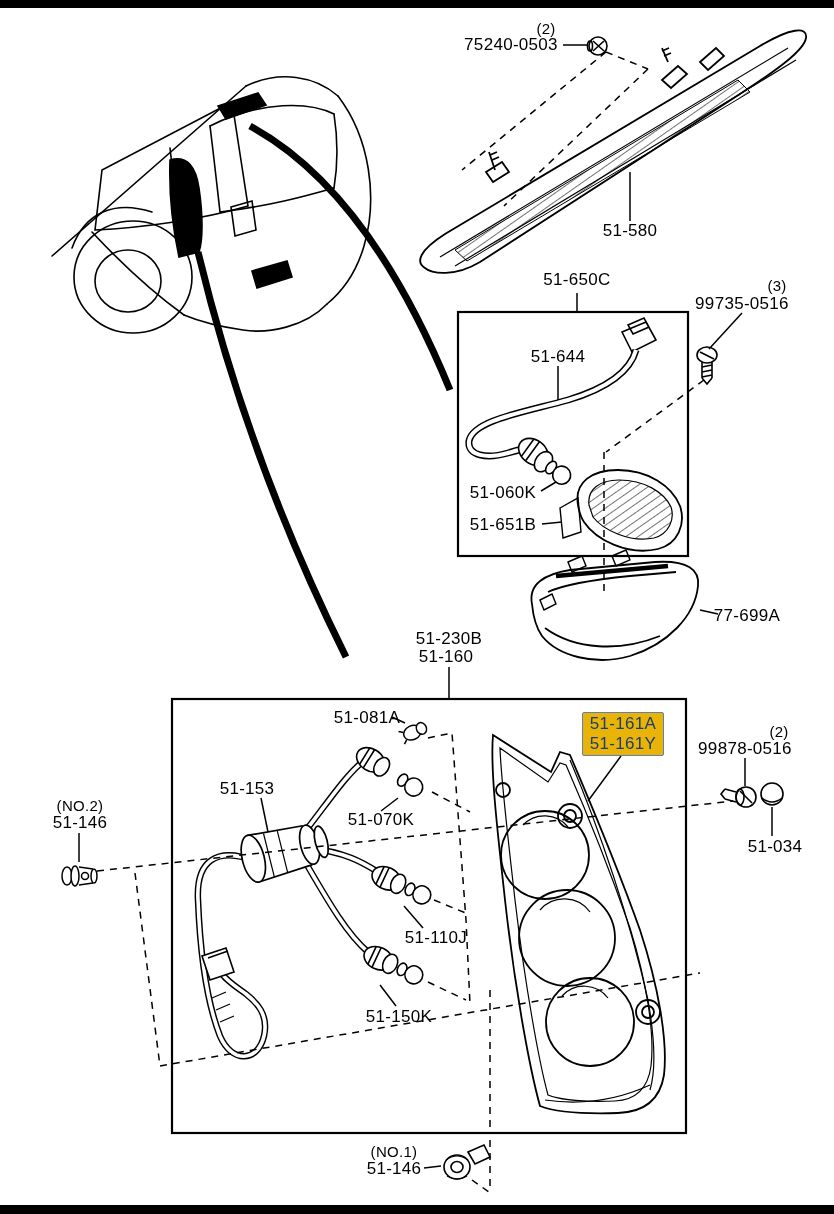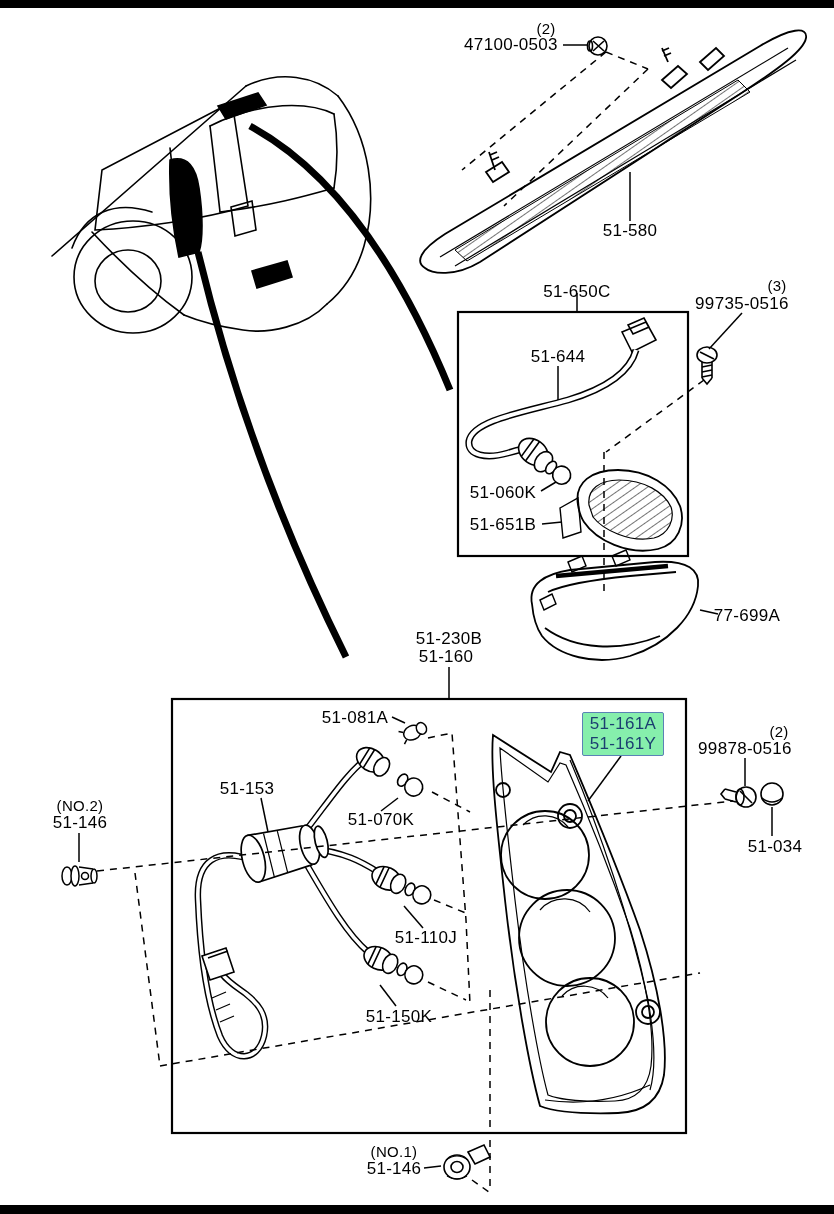--- a/index.html
+++ b/index.html
@@ -9,21 +9,21 @@
   }
   .stage svg{position:absolute;left:0;top:0;}
   .lbl{
     position:absolute;transform:translate(-50%,-50%);
     font-size:17px;line-height:18px;white-space:nowrap;
     letter-spacing:.3px;color:#000;
   }
   .qty{font-size:15px;}
   .hl-box{
     position:absolute;left:582px;top:712px;width:80px;height:42px;
-    background:#86efac;border:1px solid #5b82b5;border-radius:2px;
+    background:#eab308;border:1px solid #5b82b5;border-radius:2px;
     display:flex;flex-direction:column;align-items:center;justify-content:center;
   }
   .hl-box .hl-line{
     font-size:17px;line-height:20px;letter-spacing:.3px;color:#1c3f70;white-space:nowrap;
   }
 </style>
 </head>
 <body>
 
 <div class="stage">
@@ -282,43 +282,43 @@
     <path d="M 432,792 L 470,812"></path>
     <path d="M 434,900 L 468,914"></path>
     <path d="M 428,982 L 466,1000"></path>
     <path d="M 490,990 L 490,1133"></path>
     <path d="M 490,1140 L 490,1190"></path>
     <path d="M 472,1180 L 489,1192"></path>
   </g>
 </svg>
 
 <div class="lbl qty" style="left:546px;top:29px">(2)</div>
-<div class="lbl" style="left:511px;top:45px">47100-0503</div>
+<div class="lbl" style="left:511px;top:45px">75240-0503</div>
 <div class="lbl" style="left:630px;top:231px">51-580</div>
-<div class="lbl" style="left:577px;top:292px">51-650C</div>
+<div class="lbl" style="left:577px;top:280px">51-650C</div>
 <div class="lbl qty" style="left:777px;top:286px">(3)</div>
 <div class="lbl" style="left:742px;top:304px">99735-0516</div>
 <div class="lbl" style="left:558px;top:357px">51-644</div>
 <div class="lbl" style="left:503px;top:493px">51-060K</div>
 <div class="lbl" style="left:503px;top:525px">51-651B</div>
 <div class="lbl" style="left:747px;top:616px">77-699A</div>
 <div class="lbl" style="left:449px;top:639px">51-230B</div>
 <div class="lbl" style="left:446px;top:657px">51-160</div>
-<div class="lbl" style="left:355px;top:718px">51-081A</div>
+<div class="lbl" style="left:367px;top:718px">51-081A</div>
 <div class="lbl" style="left:247px;top:789px">51-153</div>
 <div class="lbl" style="left:381px;top:820px">51-070K</div>
 
 <div class="hl-box">
   <span class="hl-line">51-161A</span>
   <span class="hl-line">51-161Y</span>
 </div>
 
 <div class="lbl qty" style="left:779px;top:732px">(2)</div>
 <div class="lbl" style="left:745px;top:749px">99878-0516</div>
 <div class="lbl" style="left:775px;top:847px">51-034</div>
-<div class="lbl" style="left:426px;top:938px">51-110J</div>
+<div class="lbl" style="left:436px;top:938px">51-110J</div>
 <div class="lbl" style="left:399px;top:1017px">51-150K</div>
 <div class="lbl qty" style="left:80px;top:806px">(NO.2)</div>
 <div class="lbl" style="left:80px;top:823px">51-146</div>
 <div class="lbl qty" style="left:394px;top:1152px">(NO.1)</div>
 <div class="lbl" style="left:394px;top:1169px">51-146</div>
 
 </div>
 
 </body></html>

